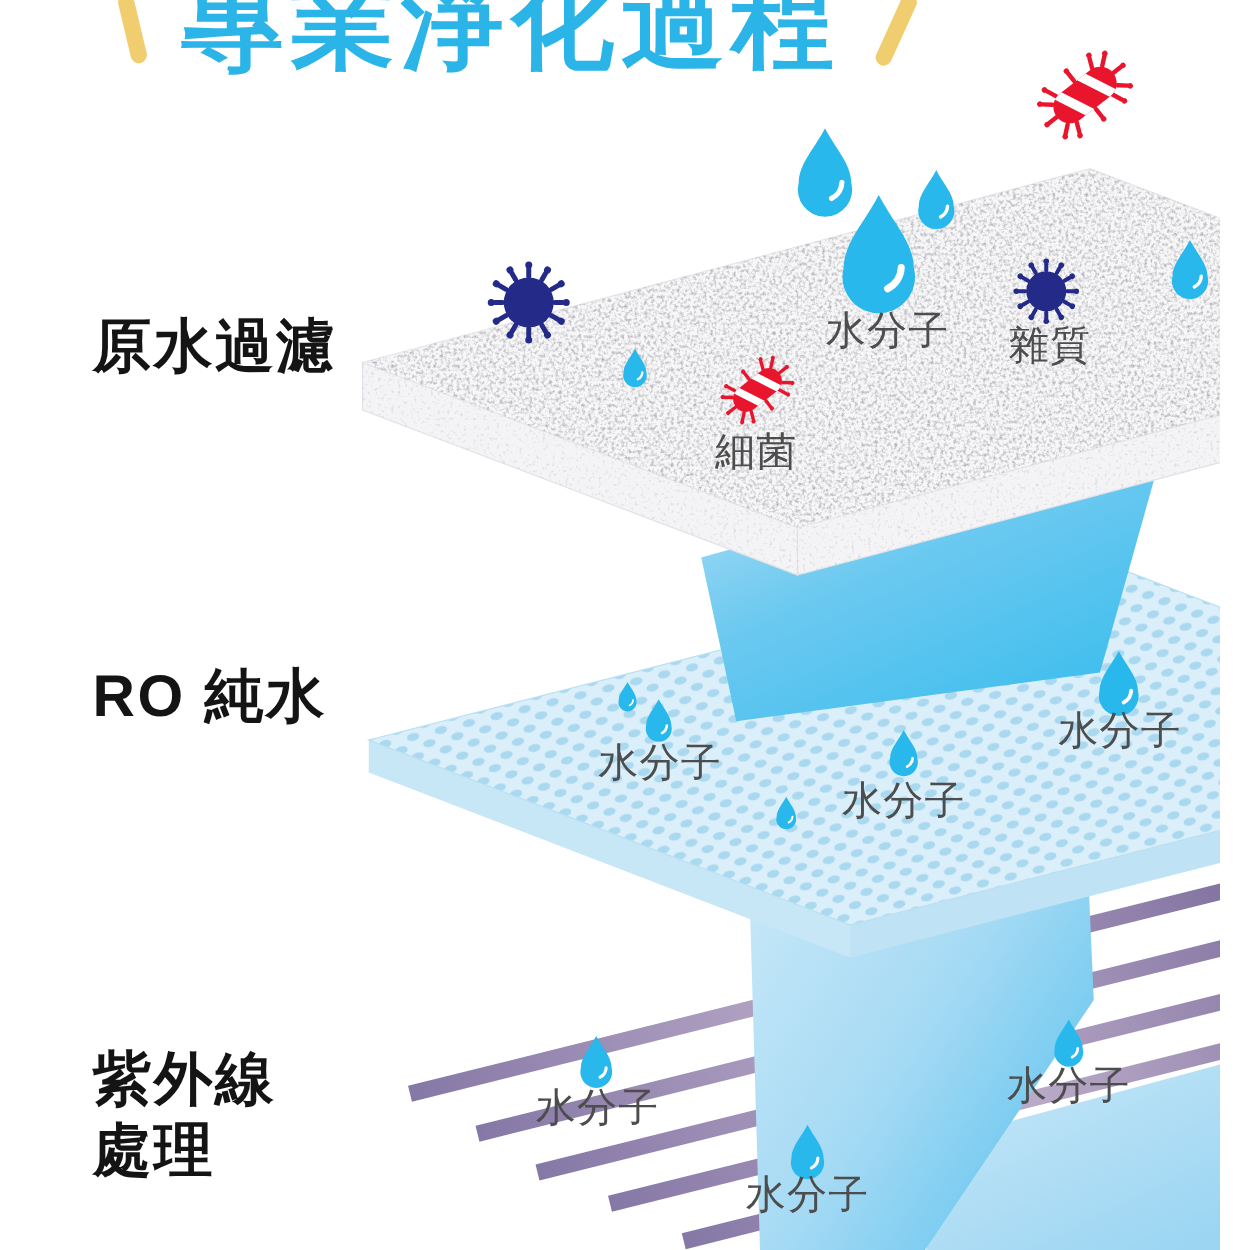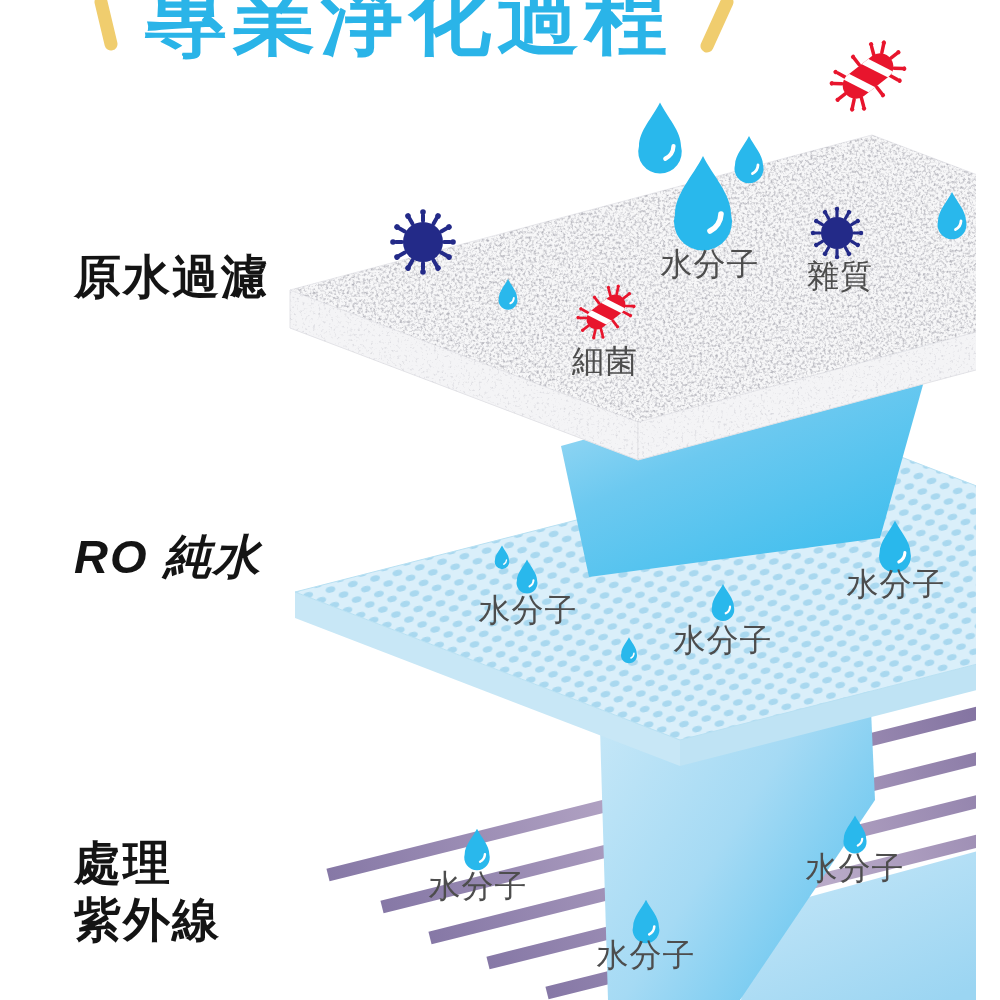--- a/index.html
+++ b/index.html
@@ -9,21 +9,21 @@
   }
   .art{position:absolute;left:0;top:0;width:1000px;height:1000px;}
   .page-title{
     position:absolute;left:409px;top:-36px;transform:translateX(-50%);
     font-size:82px;font-weight:800;letter-spacing:6px;color:#2ab4e8;white-space:nowrap;
   }
   .stage{
     position:absolute;left:74px;color:#141414;font-size:47px;font-weight:700;
     line-height:57px;letter-spacing:2px;white-space:nowrap;
   }
-  .stage-1{top:248px;} .stage-2{top:528px;font-style:italic;} .stage-3{top:834px;}
+  .stage-1{top:248px;} .stage-2{top:528px;} .stage-3{top:834px;}
   .anno{
     position:absolute;transform:translate(-50%,-50%);font-size:32px;color:#4d4d4d;
     white-space:nowrap;letter-spacing:1px;
   }
 </style>
 </head>
 <body>
 
 <div class="canvas">
 
@@ -238,22 +238,22 @@
 
   <div class="page-title">專業淨化過程</div>
 
   <div class="stage stage-1">
     <div>原水過濾</div>
   </div>
   <div class="stage stage-2">
     <div>RO 純水</div>
   </div>
   <div class="stage stage-3">
+    <div>紫外線</div>
     <div>處理</div>
-    <div>紫外線</div>
   </div>
 
   <div class="anno" style="left:710px;top:265px;">水分子</div>
   <div class="anno" style="left:840px;top:277px;text-align:right;">雜質</div>
   <div class="anno" style="left:605px;top:362px;text-align:center;">細菌</div>
   <div class="anno" style="left:528px;top:611px;">水分子</div>
   <div class="anno" style="left:723px;top:641px;">水分子</div>
   <div class="anno" style="left:896px;top:585px;">水分子</div>
   <div class="anno" style="left:478px;top:887px;">水分子</div>
   <div class="anno" style="left:646px;top:956px;">水分子</div>

